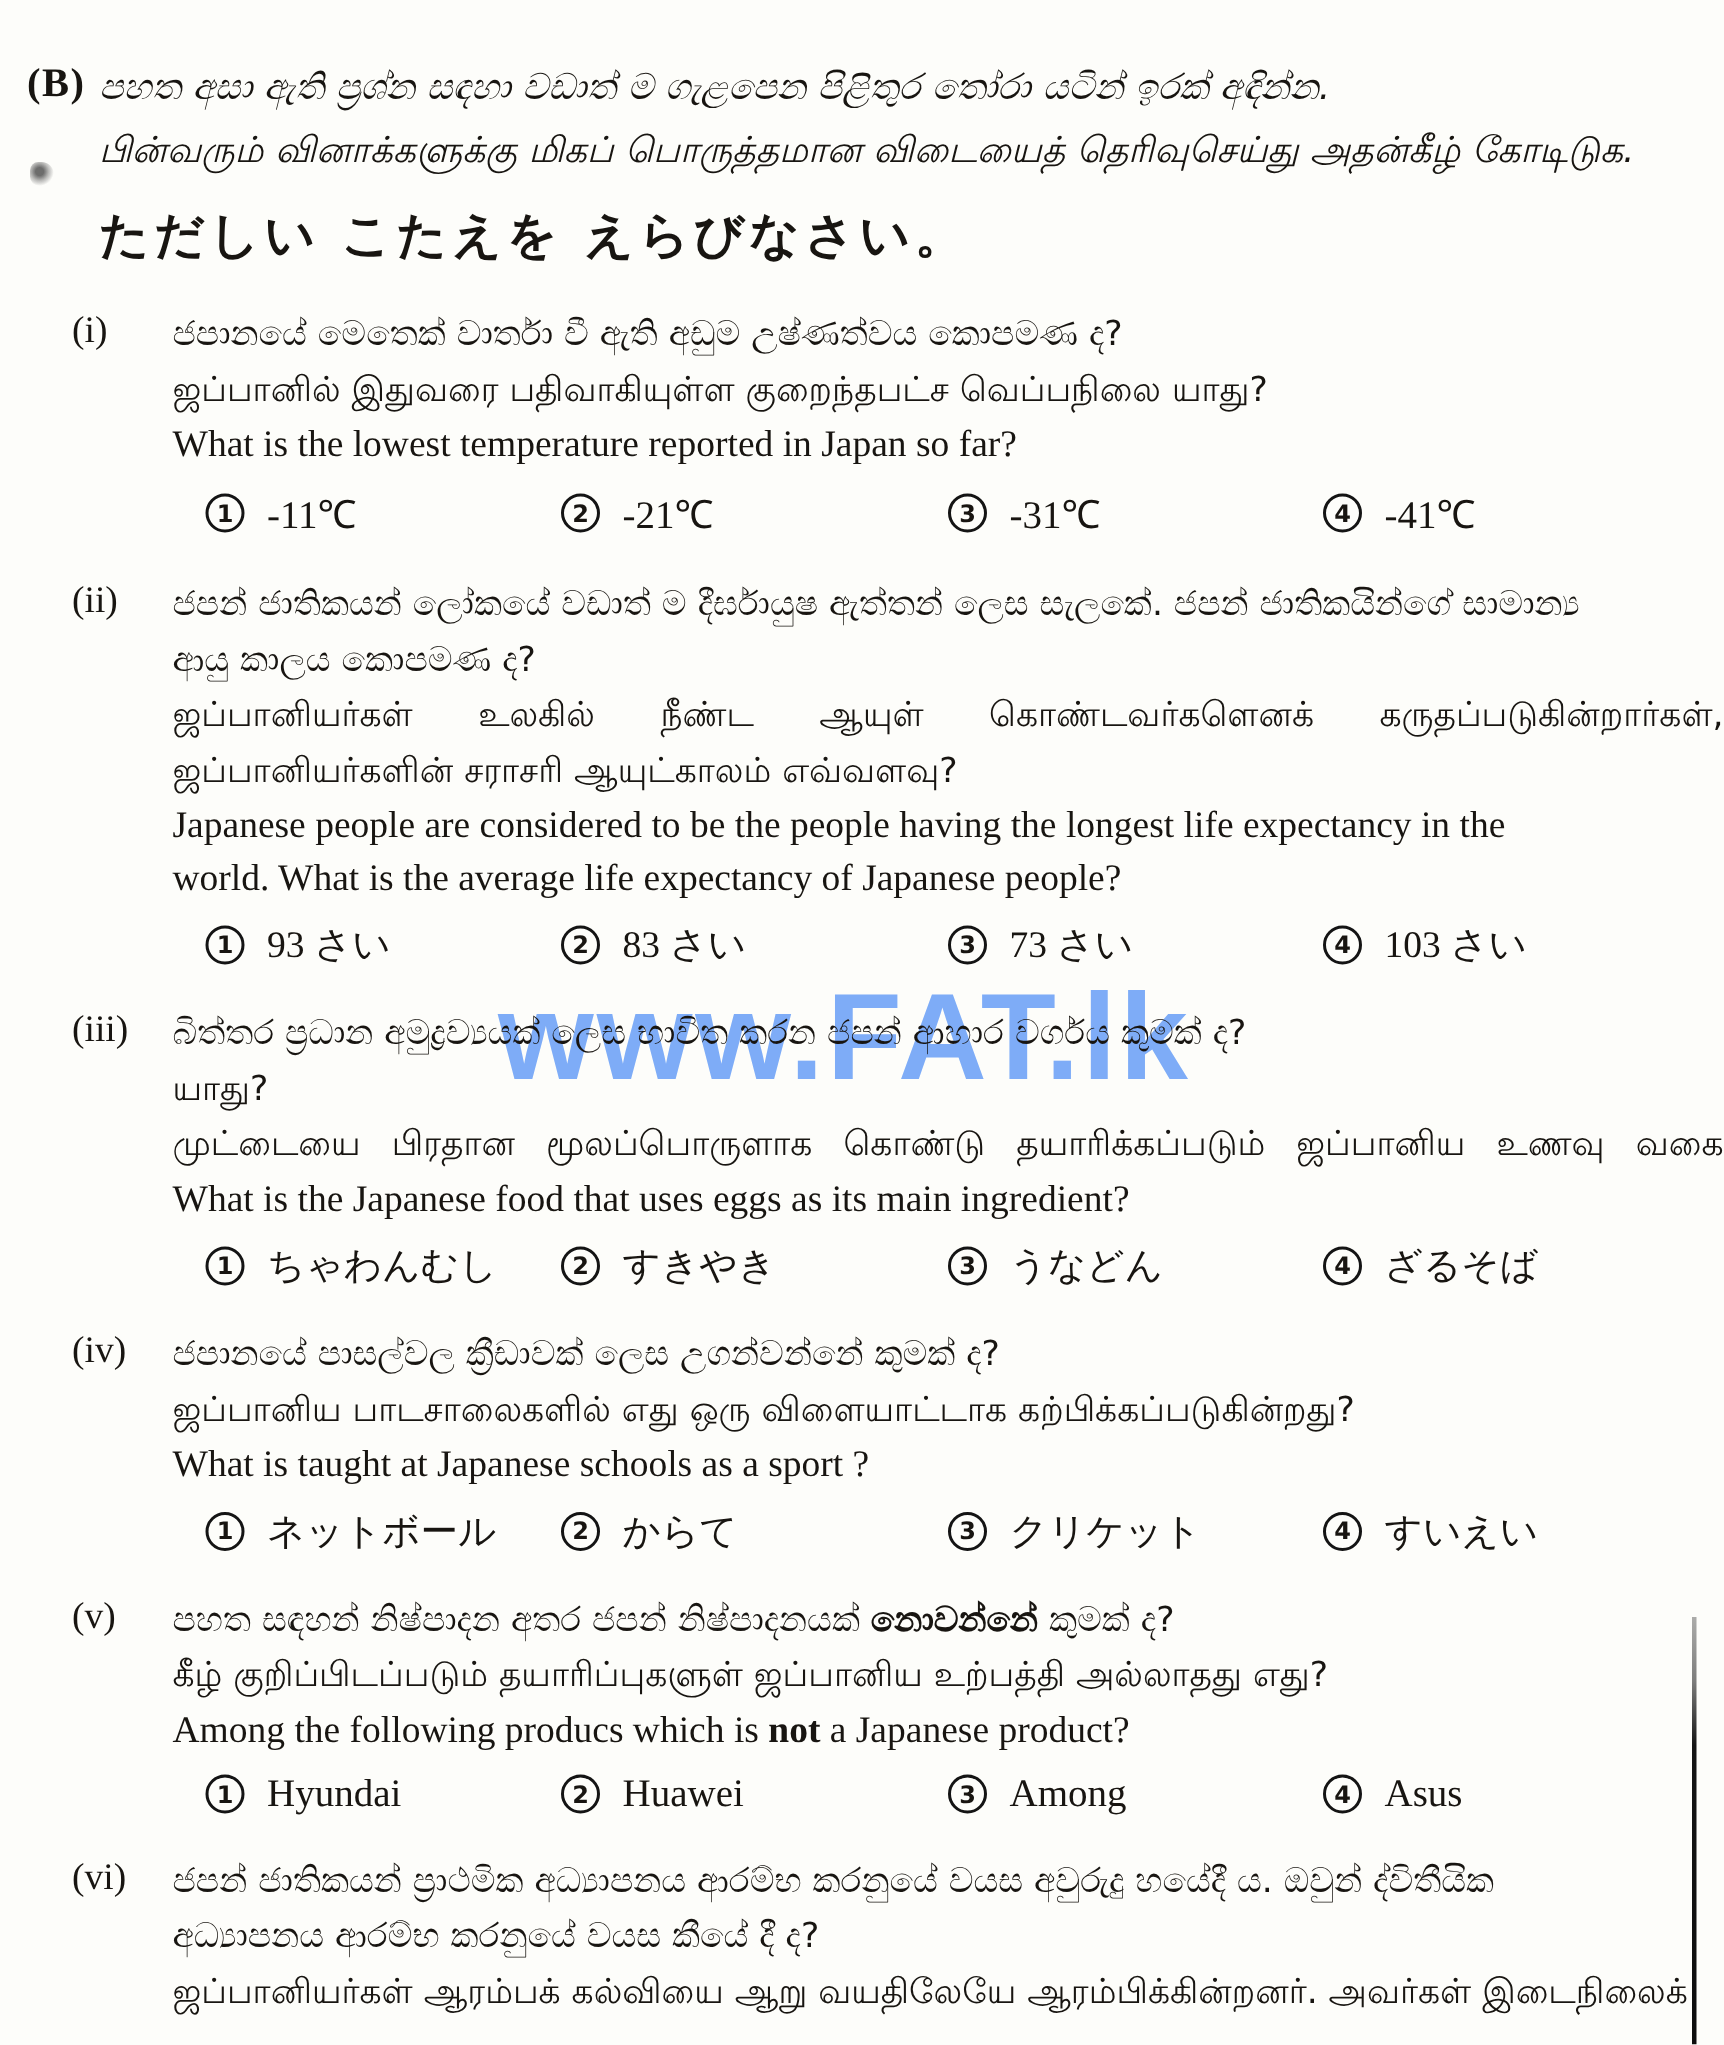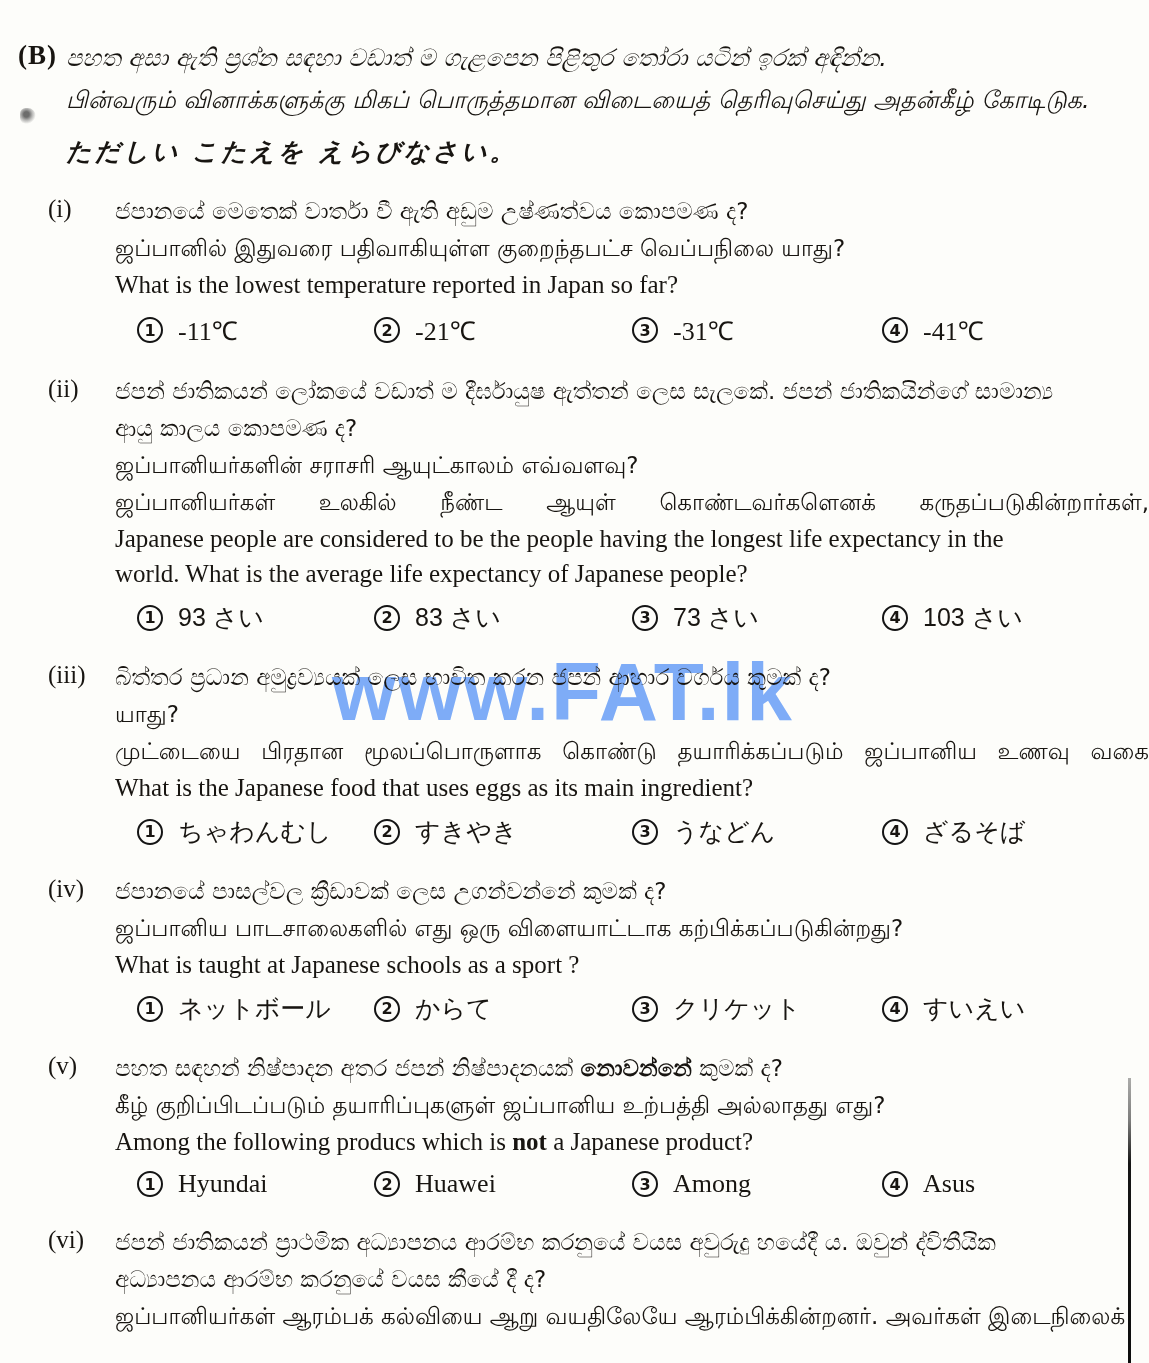--- a/index.html
+++ b/index.html
@@ -26,21 +26,21 @@
   }
   .header .si, .header .ta { font-size:24px;font-style:italic; }
   .hline2 { margin-left:48px; margin-top:5px; }
   .hline3 {
     margin-left:48px; margin-top:4px;
     font-size:26px; font-weight:600; line-height:34px;
   }
   .hline4 {
     margin-left:48px; margin-top:16px; margin-bottom:4px;
     font-family:"DejaVu Sans", sans-serif;
-    font-size:25px; font-weight:bold; letter-spacing:3px;font-style:italic;
+    font-size:33px; font-weight:bold; letter-spacing:3px;
   }
 
   
   .questions { margin-left:48px; }
   .q { display:flex; margin-top:25px; }
   .qnum {
     width:67px; flex:0 0 67px;
     font-size:25px; padding-top:2px; font-family:"Liberation Serif", serif;
   }
   .qbody { flex:1; max-width:1040px; }
@@ -59,21 +59,21 @@
   .opt { display:flex; align-items:center; }
   .circ {
     display:inline-flex; align-items:center; justify-content:center;
     width:26px; height:26px; flex:0 0 26px;
     border:2px solid #141414; border-radius:50%;
     font-size:16px; font-weight:bold;
     font-family:"DejaVu Sans", sans-serif;
   }
   .optlabel {
     margin-left:15px; font-size:25px;
-    font-family:Liberation Sans, sans-serif;
+    font-family:Liberation Serif, serif;
     white-space:nowrap;
   }
   .optlabel.latin { font-family:"Liberation Serif", serif; font-size:26px;text-align:center; }
 
   
   .watermark {
     position:absolute; left:332px; top:645px; z-index:0;
     font-family:"Liberation Sans", sans-serif;
     font-weight:bold; font-size:82px; letter-spacing:2px;
     color:#3b82f6; opacity:0.65;
@@ -136,22 +136,22 @@
           </div>
         </div>
       </div>
     </div>
 
     <div class="q">
       <div class="qnum">(ii)</div>
       <div class="qbody">
         <div class="si">ජපන් ජාතිකයන් ලෝකයේ වඩාත් ම දීර්ඝායුෂ ඇත්තන් ලෙස සැලකේ. ජපන් ජාතිකයින්ගේ සාමාන්‍ය</div>
         <div class="si">ආයු කාලය කොපමණ ද?</div>
+        <div class="ta justify">ஜப்பானியர்கள் உலகில் நீண்ட ஆயுள் கொண்டவர்களெனக் கருதப்படுகின்றார்கள்,</div>
         <div class="ta">ஜப்பானியர்களின் சராசரி ஆயுட்காலம் எவ்வளவு?</div>
-        <div class="ta justify">ஜப்பானியர்கள் உலகில் நீண்ட ஆயுள் கொண்டவர்களெனக் கருதப்படுகின்றார்கள்,</div>
         <div class="en">Japanese people are considered to be the people having the longest life expectancy in the</div>
         <div class="en">world. What is the average life expectancy of Japanese people?</div>
         <div class="opts">
           <div class="opt">
             <span class="circ">1</span>
             <span class="optlabel">93 さい</span>
           </div>
           <div class="opt">
             <span class="circ">2</span>
             <span class="optlabel">83 さい</span>

